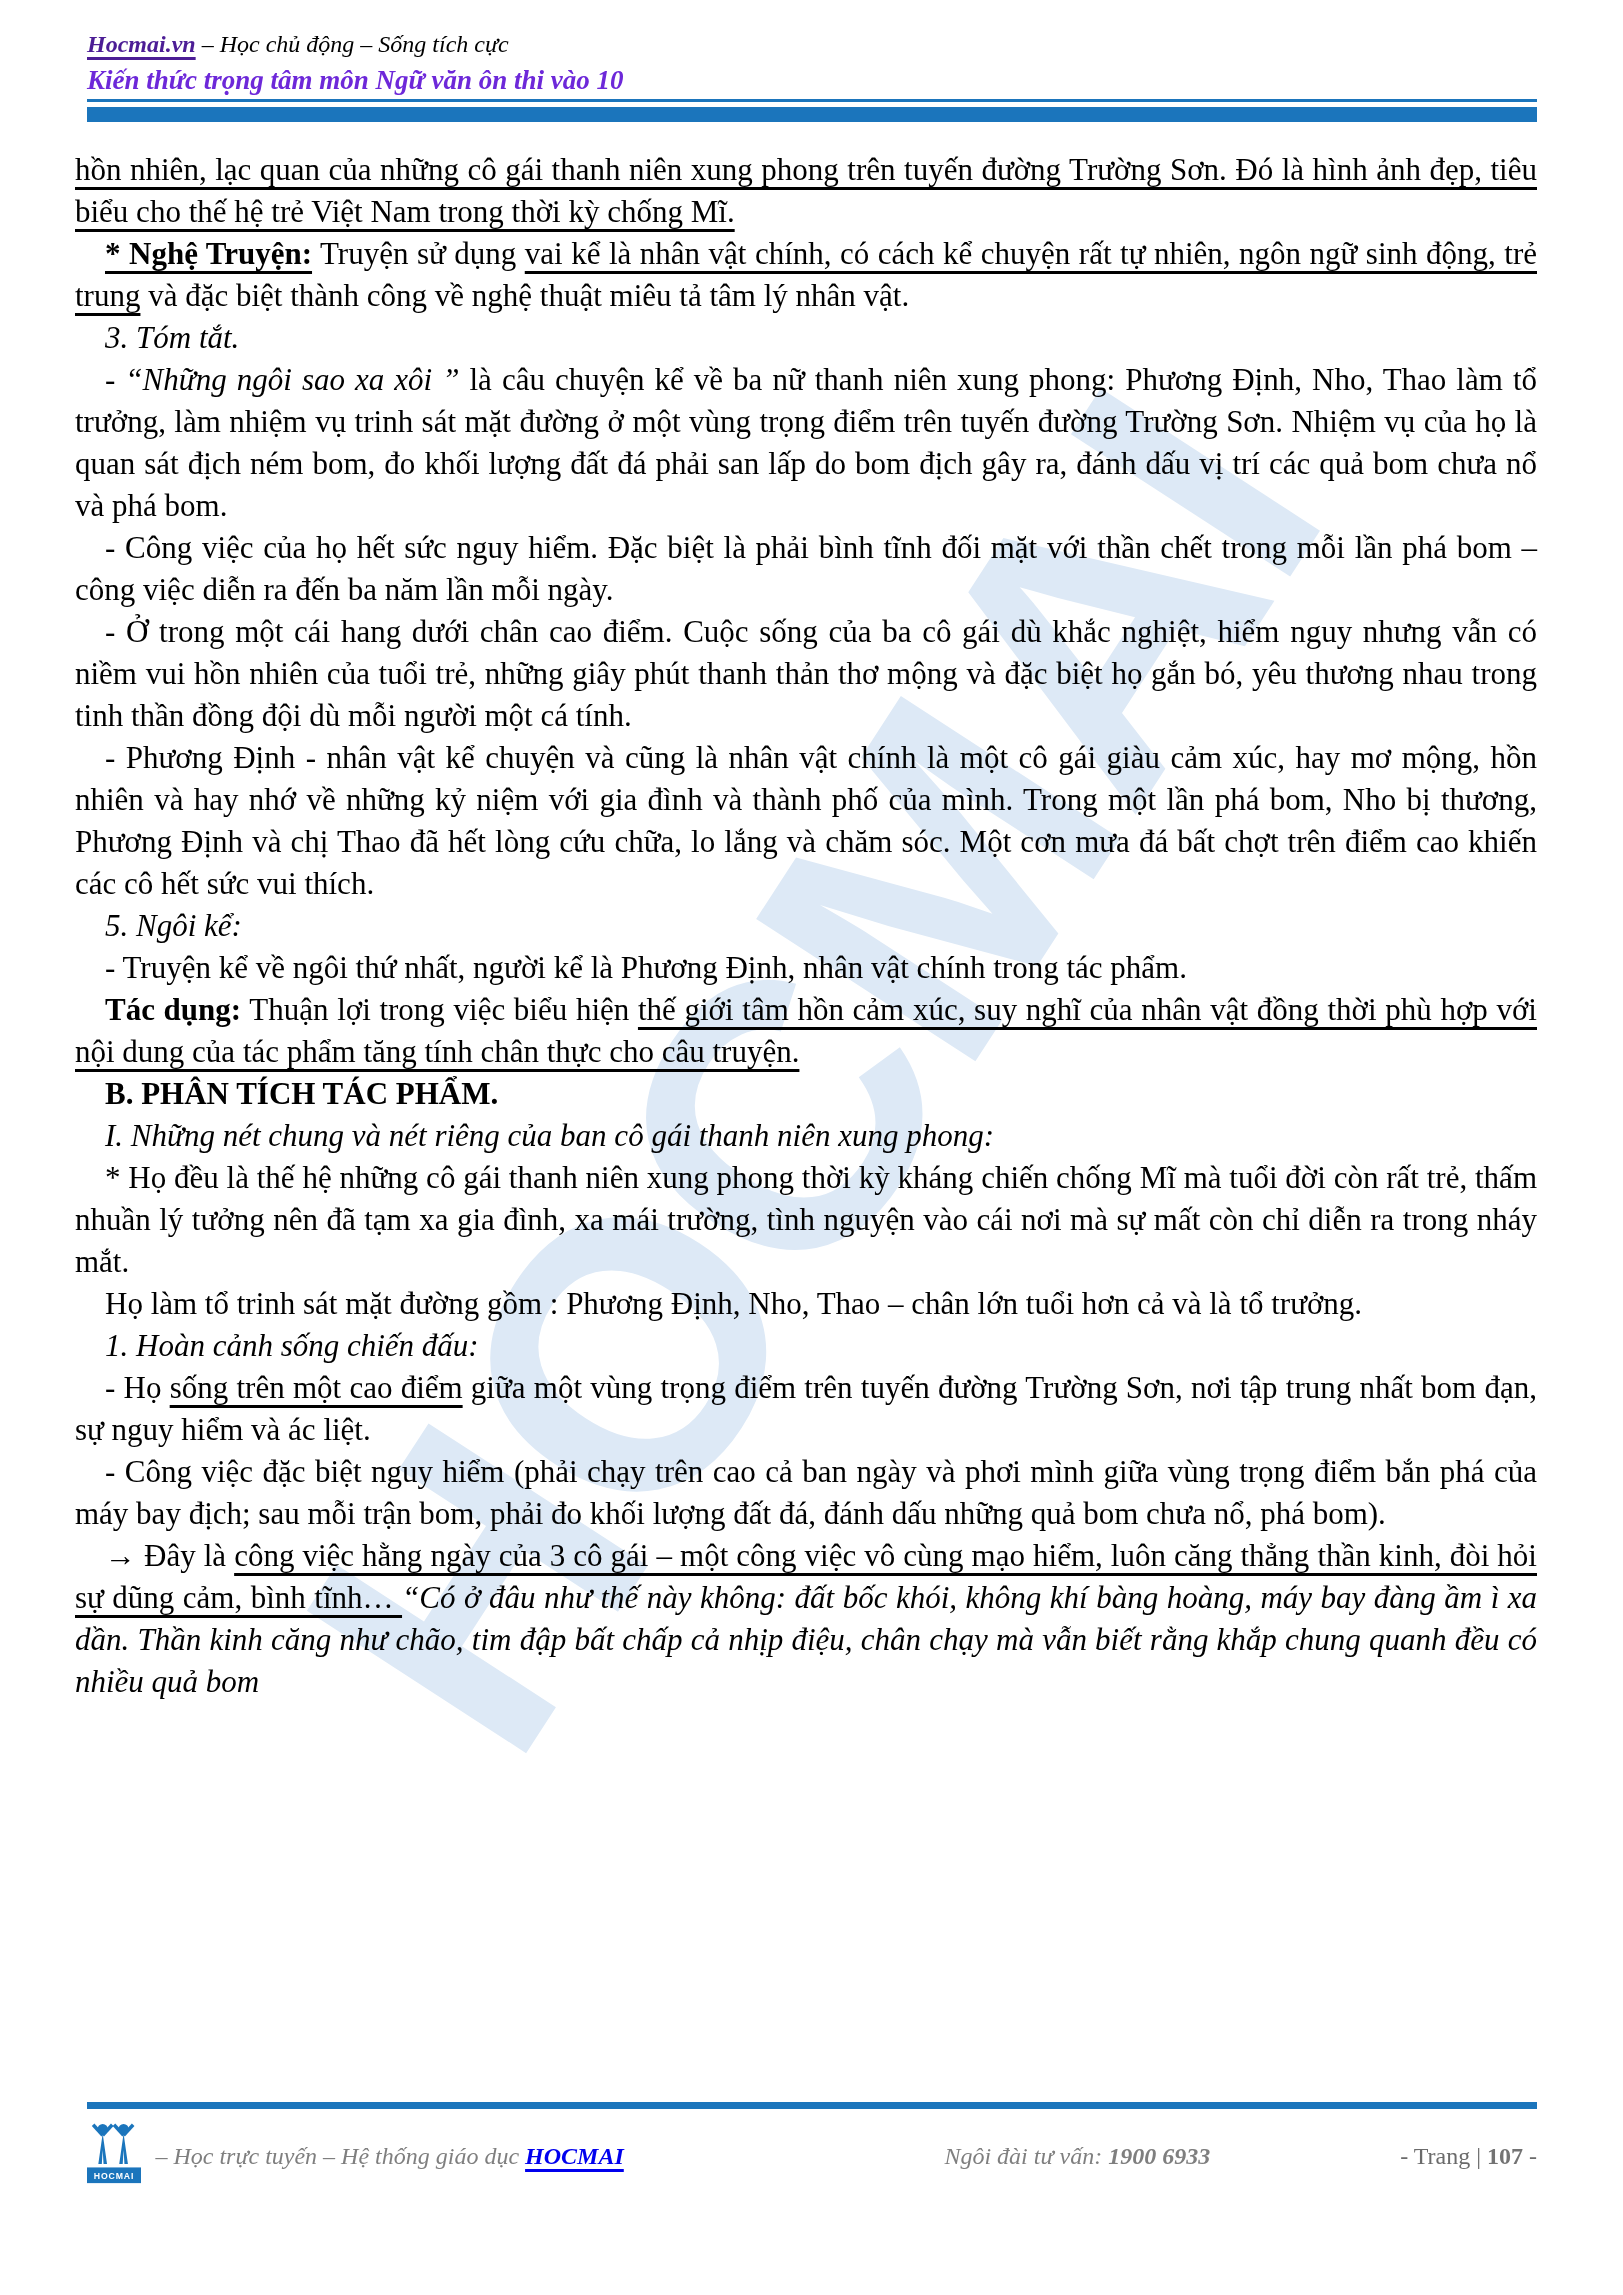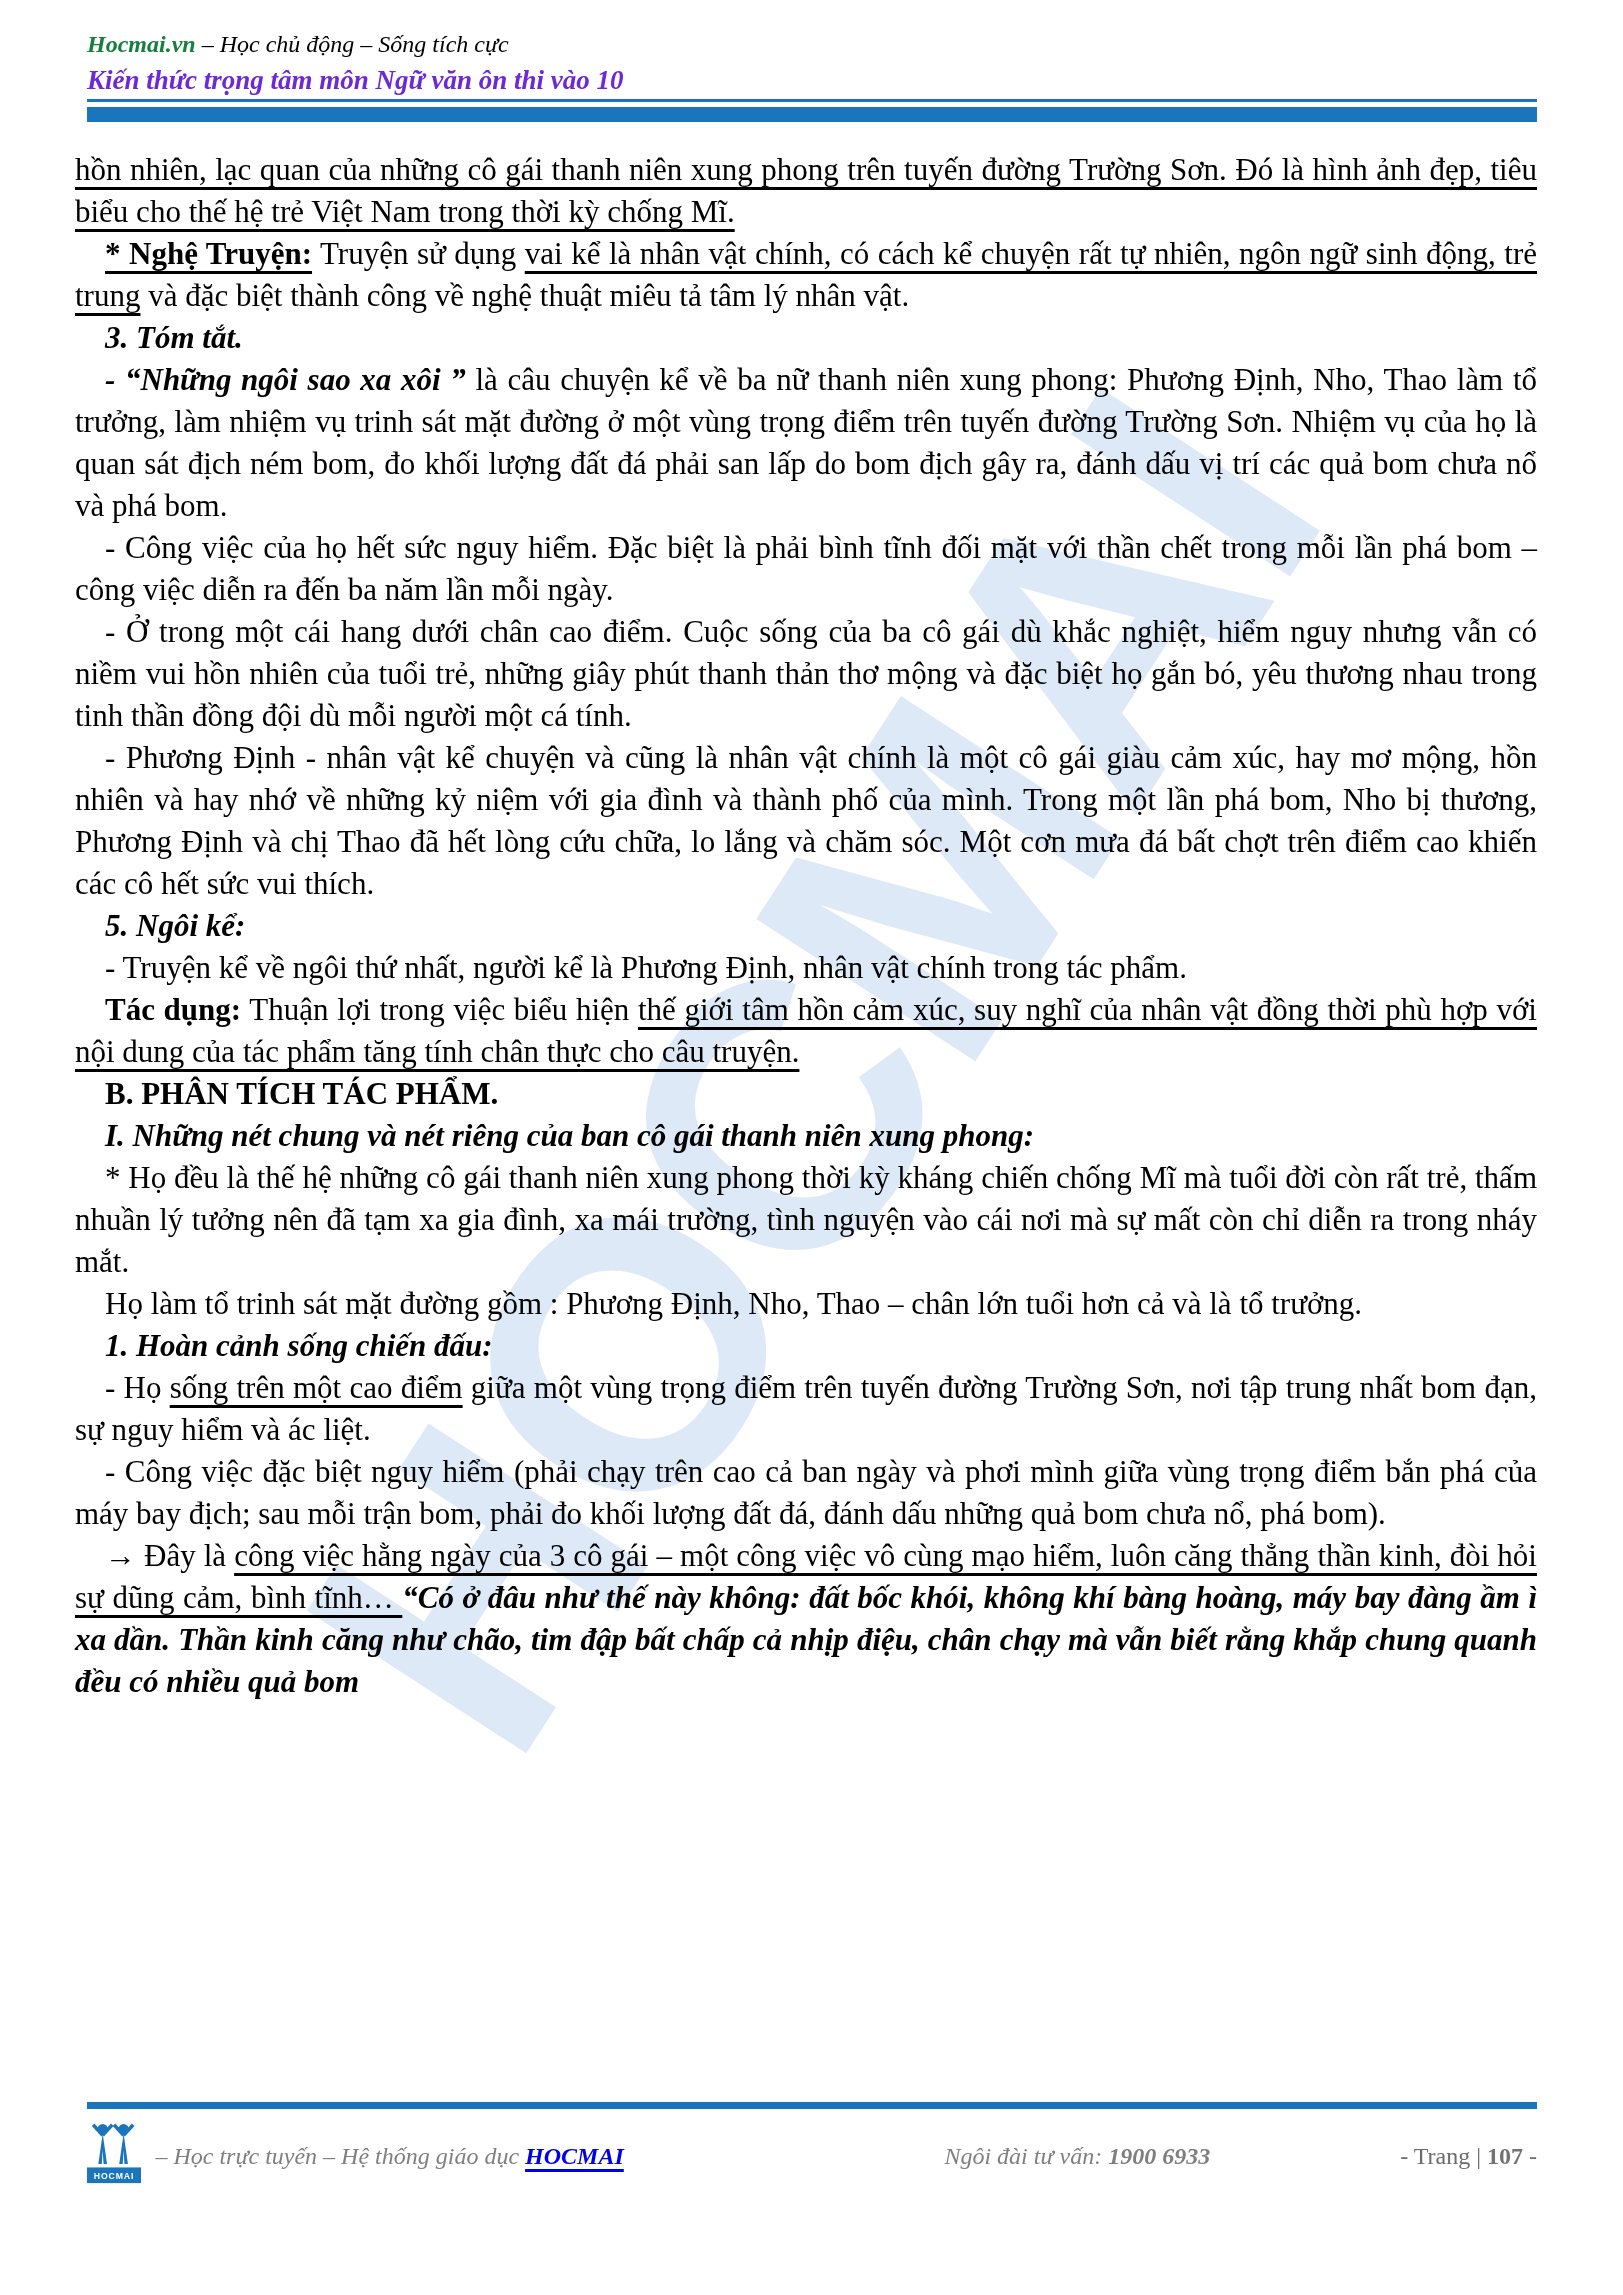--- a/index.html
+++ b/index.html
@@ -8,42 +8,42 @@
     width:1623px;
     height:2295px;
     background:#ffffff;
     overflow:hidden;
     font-family:"Liberation Serif","DejaVu Serif",serif;
     color:#000;
   }
   
   .header{position:absolute;left:87px;right:86px;top:31px;}
   .header-line1{font-size:24px;font-style:italic;white-space:nowrap;}
-  .brand-link{color:#15803d;font-weight:bold;text-decoration-thickness:3.3px;text-underline-offset:4.6px;}
+  .brand-link{color:#4c1d95;font-weight:bold;text-decoration:underline;text-decoration-thickness:3.3px;text-underline-offset:4.6px;}
   .tagline{color:#000;}
   .header-line2{margin-top:6.5px;font-size:27px;font-style:italic;font-weight:bold;color:#6d28d9;white-space:nowrap;}
   .rule-thin{position:absolute;left:87px;right:86px;top:99px;height:2.6px;background:#1b75bc;}
   .rule-thick{position:absolute;left:87px;right:86px;top:107px;height:15px;background:#1b75bc;}
   
   .watermark{
     position:absolute;left:811px;top:1073px;
     transform:translate(-50%,-50%) rotate(-57deg);
     font-family:"Liberation Sans","DejaVu Sans",sans-serif;
     font-weight:bold;font-size:380px;letter-spacing:-6.5px;
     color:#dde9f6;z-index:0;white-space:nowrap;user-select:none;
   }
   
   .doc-body{
     position:absolute;left:75px;right:86px;top:149px;
     font-size:31px;line-height:42px;text-align:justify;z-index:1;
   }
   .para{margin:0;}
   .para.ind{text-indent:30px;}
   .sg-b{font-weight:bold;}
-  .sg-bi{font-weight:bold;font-style:italic;}
+  .sg-bi{font-weight:normal;font-style:italic;}
   .sg-u{text-decoration:underline;text-decoration-thickness:2.6px;text-underline-offset:6.5px;}
   .sg-bu{font-weight:bold;text-decoration:underline;text-decoration-thickness:3.3px;text-underline-offset:6.5px;}
   
   .footer-rule{position:absolute;left:87px;right:86px;top:2102px;height:6.5px;background:#1b75bc;z-index:1;}
   .footer{position:absolute;left:87px;right:86px;top:2120px;height:72px;z-index:1;
     display:flex;align-items:center;color:#7f7f7f;font-size:24px;}
   .footer-left{display:flex;align-items:center;flex:1 1 auto;}
   .logo{width:54px;height:63px;margin-right:14.4px;flex:0 0 auto;position:relative;top:-2.6px;}
   .footer-tagline{font-style:italic;white-space:nowrap;}
   .footer-link{color:#0000ee;font-weight:bold;text-decoration:underline;text-decoration-thickness:2.6px;text-underline-offset:4.6px;}

